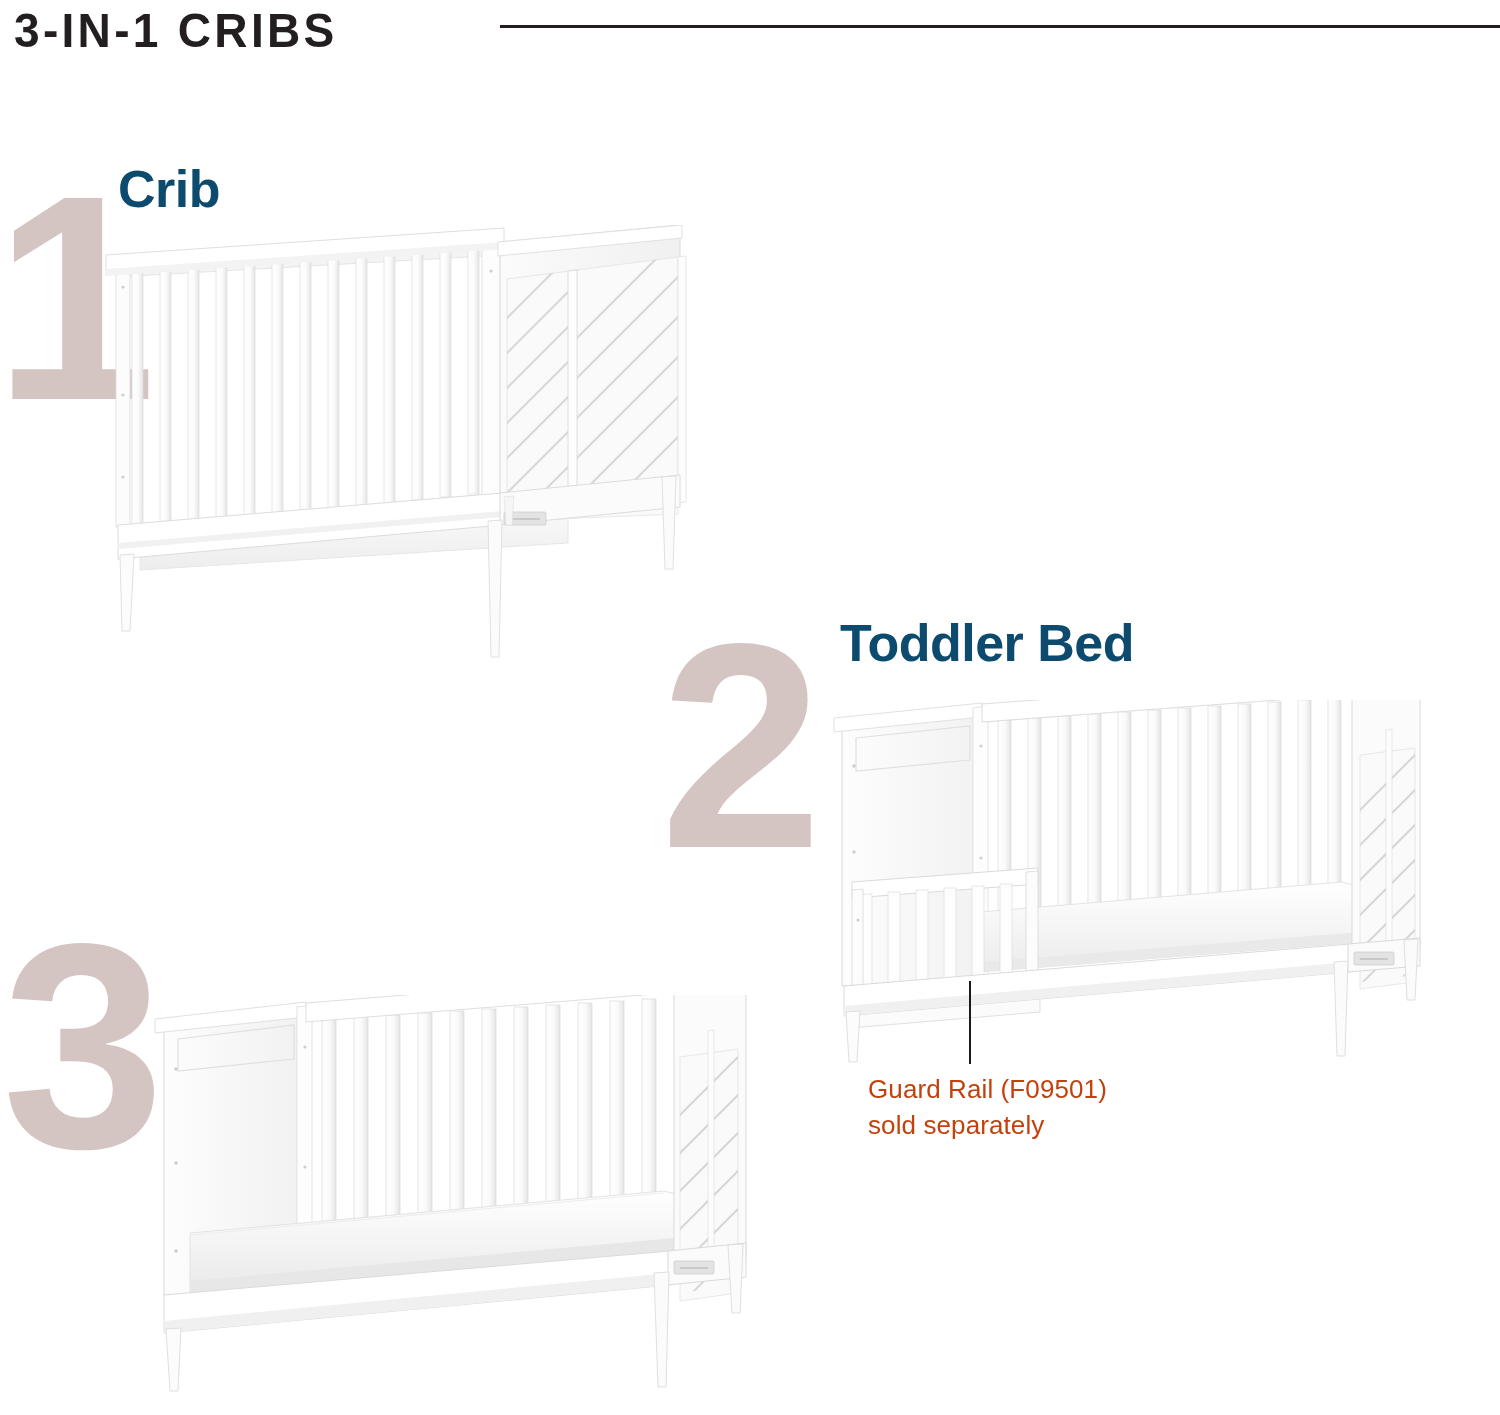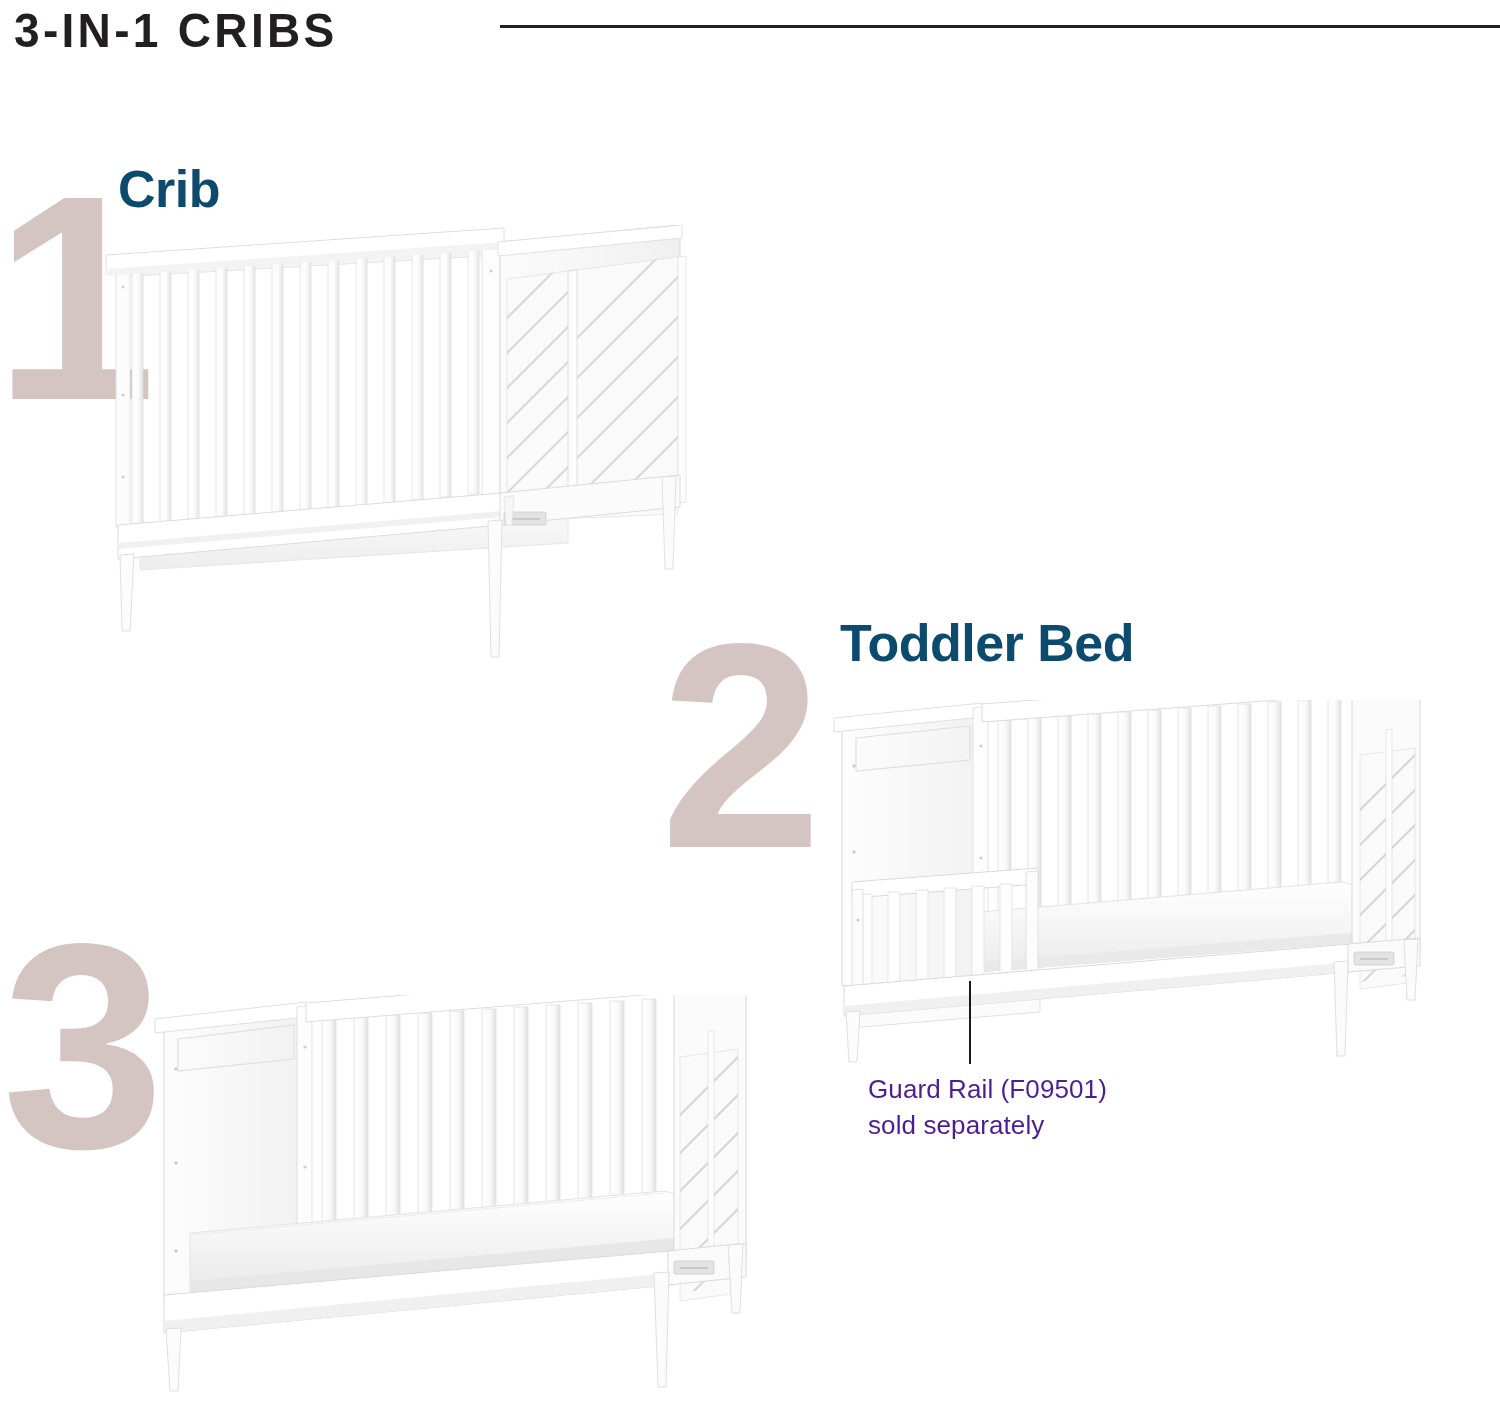--- a/index.html
+++ b/index.html
@@ -39,21 +39,21 @@
   #head-2{left:840px;top:617px; font-size:52px;text-align:center;}
   #num-3{left:2px;   top:900px; font-size:292px;}
   #head-3{left:170px;top:918px; font-size:52px;}
 
   
   .leader-line{
     position:absolute;left:969px;top:981px;width:2px;height:83px;background:#1a1a1a;
   }
   .callout{
     position:absolute;left:868px;top:1072px;
-    font-size:26px;line-height:1.38;color:#4c1d95;font-weight:400;
+    font-size:26px;line-height:1.38;color:#c2410c;font-weight:400;
     letter-spacing:0.1px;white-space:pre-line;
   }
 
   
   .furn{position:absolute;}
   .furn svg{display:block;}
 </style>
 </head>
 <body>
 

